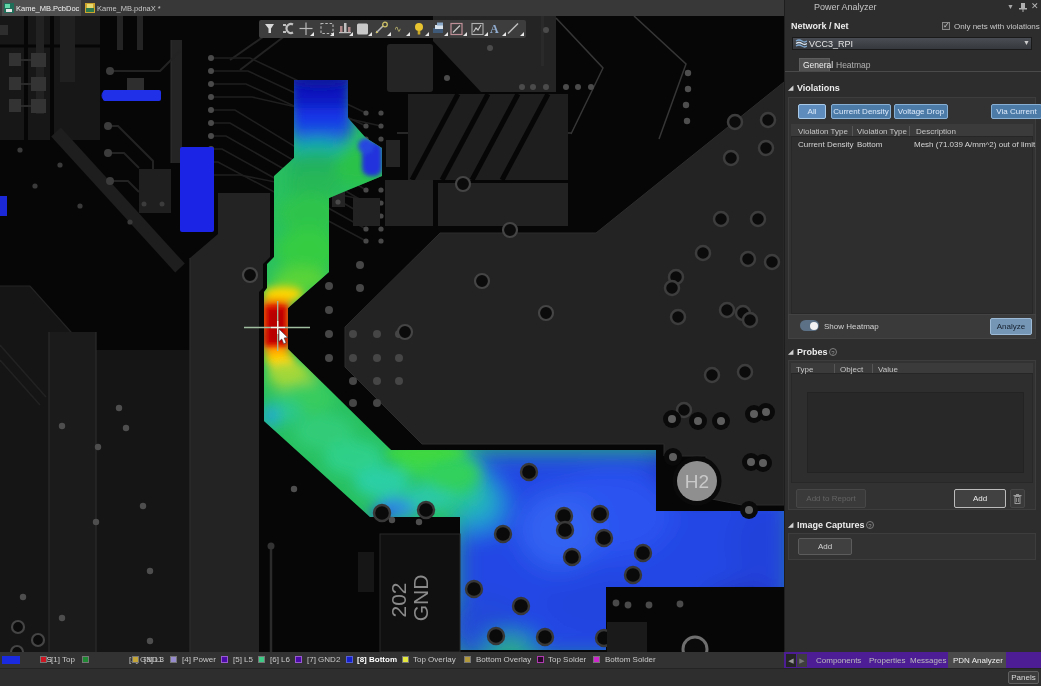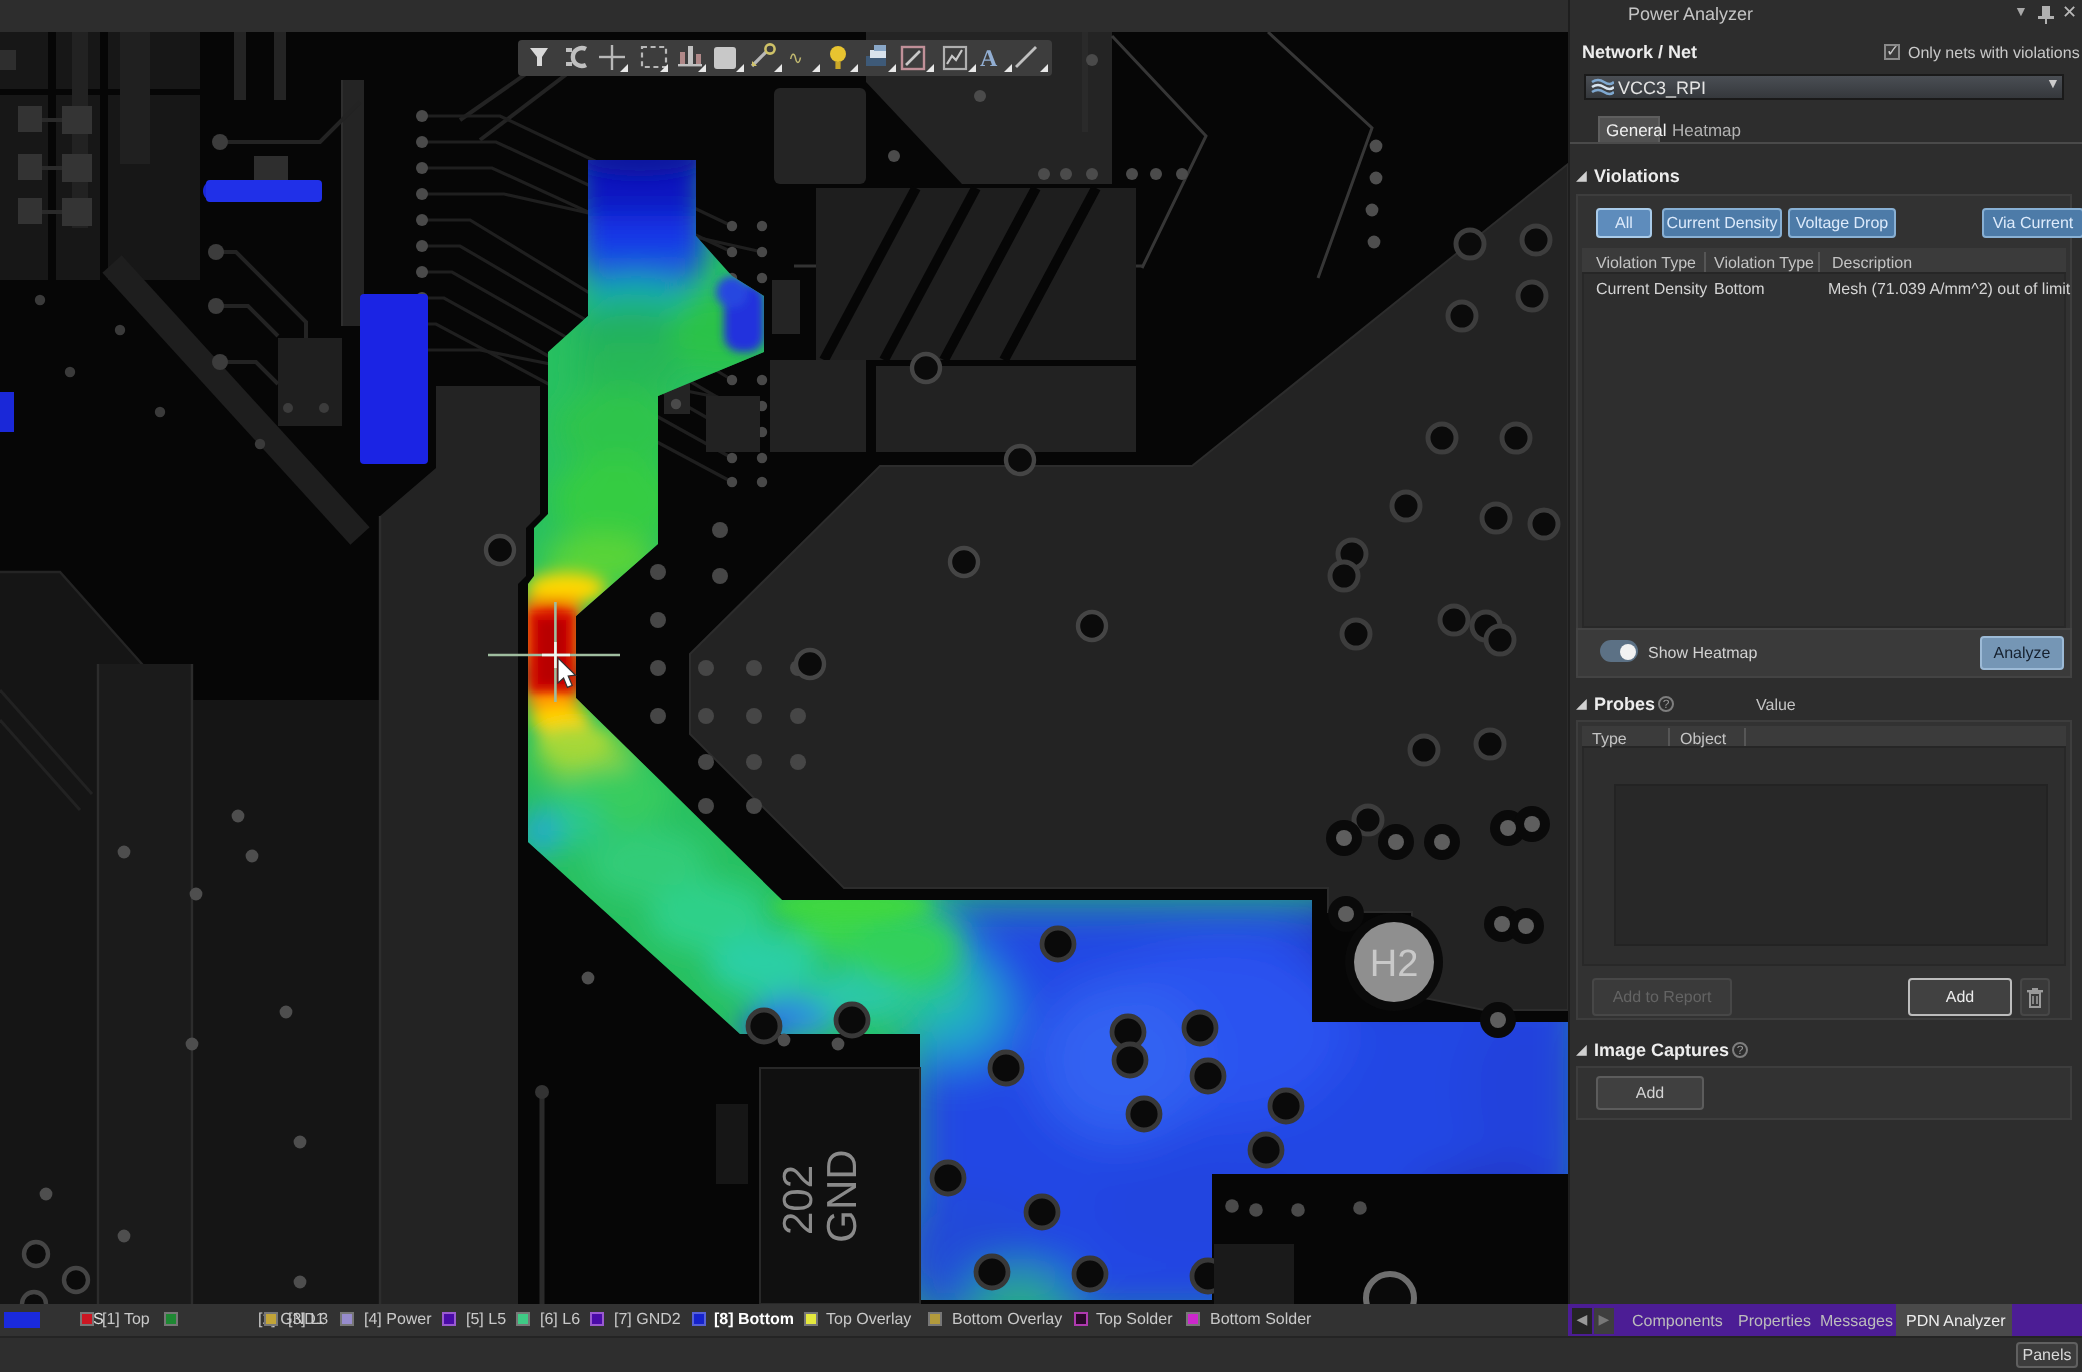--- a/index.html
+++ b/index.html
@@ -429,20 +429,35 @@
     <g id="cross">
       <line x1="244" y1="327.5" x2="310" y2="327.5" stroke="#9fbd9f" stroke-width="1.3"></line>
       <line x1="277.7" y1="301" x2="277.7" y2="351" stroke="#9fbd9f" stroke-width="1.3"></line>
       <line x1="271" y1="327.5" x2="285" y2="327.5" stroke="#eef5ee" stroke-width="1.3"></line>
       <line x1="277.7" y1="321" x2="277.7" y2="334" stroke="#eef5ee" stroke-width="1.3"></line>
       <path d="M279,329 l0,12.5 l2.8,-2.5 l1.9,4.7 l2.4,-1 l-2,-4.7 l3.7,-0.4 z" fill="#ffffff" stroke="#333" stroke-width="0.6"></path>
     </g>
   </svg>
   </div>
 
+  <div id="tabbar" class="abs">
+    <div id="tab1" class="abs"></div>
+    <svg class="tabicon" style="left:4px">
+        <rect x="0" y="0" width="10" height="10" fill="#1f6e5a"></rect>
+        <rect x="1" y="1" width="5" height="4" fill="#63d6a8"></rect>
+        <rect x="2" y="6" width="6" height="3" fill="#e8e8e8"></rect>
+      </svg>
+    <div class="lbl" style="position:absolute;left:16px;top:4px;font-size:7.5px;color:#f2f2f2;">Kame_MB.PcbDoc</div>
+    <svg class="tabicon" style="left:85px">
+        <rect x="0" y="0" width="10" height="10" fill="#caa42c"></rect>
+        <rect x="1" y="5" width="8" height="4" fill="#2f7a4a"></rect>
+        <rect x="2" y="1" width="6" height="4" fill="#e8d870"></rect>
+      </svg>
+    <div class="lbl" style="position:absolute;left:97px;top:4px;font-size:7.5px;color:#c6c6c6;">Kame_MB.pdnaX *</div>
+  </div>
 
   <div id="toolbar" class="abs">
     <svg width="267" height="18" style="position:absolute;left:0;top:0;">
 
       <path d="M6,4 L15,4 L12,8.5 L12,13 L9.5,13 L9.5,8.5 Z" fill="#d8d8d8"></path>
 
       <path d="M34,4.5 A4.5,4.5 0 1 0 34,12.5" stroke="#c0c0c0" stroke-width="2.2" fill="none"></path>
       <rect x="24" y="4" width="3" height="2" fill="#c0c0c0"></rect>
         <rect x="24" y="11" width="3" height="2" fill="#c0c0c0"></rect>
 
@@ -554,21 +569,21 @@
     <div class="abs" style="left:205px;top:318px;width:42px;height:17px;background:#7596b5;border:1px solid #9cbad6;border-radius:2px;color:#15202e;font-size:8px;text-align:center;line-height:15px;">Analyze</div>
 
     <div class="ptxt" style="left:3px;top:348px;color:#d0d0d0;font-size:7px;">◢</div>
     <div class="ptxt sechdr" style="left:12px;top:347px;">Probes</div>
     <div class="abs" style="left:44px;top:348px;width:8px;height:8px;border:1px solid #7e7e7e;border-radius:50%;color:#9a9a9a;font-size:6px;text-align:center;line-height:8px;">?</div>
     <div class="group" style="left:3px;top:360px;width:248px;height:150px;"></div>
     <div class="abs" style="left:6px;top:363px;width:242px;height:120px;background:#2e2e2e;border:1px solid #282828;"></div>
     <div class="thead" style="left:6px;top:363px;width:242px;height:11px;border-bottom:1px solid #262626;"></div>
     <div class="ptxt" style="left:11px;top:365px;color:#c4c4c4;">Type</div>
     <div class="ptxt" style="left:55px;top:365px;color:#c4c4c4;">Object</div>
-    <div class="ptxt" style="left:93px;top:348px;color:#c4c4c4;">Value</div>
+    <div class="ptxt" style="left:93px;top:365px;color:#c4c4c4;">Value</div>
     <div class="abs" style="left:49px;top:364px;width:1px;height:9px;background:#565656;"></div>
     <div class="abs" style="left:87px;top:364px;width:1px;height:9px;background:#565656;"></div>
     <div class="abs" style="left:22px;top:392px;width:217px;height:81px;background:#282828;border:1px solid #232323;"></div>
     <div class="abs" style="left:11px;top:489px;width:70px;height:19px;background:#3a3a3a;border:1px solid #474747;border-radius:2px;color:#646464;font-size:8px;text-align:center;line-height:17px;">Add to Report</div>
     <div class="abs" style="left:169px;top:489px;width:52px;height:19px;background:#414141;border:1px solid #bcbcbc;border-radius:2px;color:#ececec;font-size:8px;text-align:center;line-height:17px;">Add</div>
     <div class="abs" style="left:225px;top:489px;width:15px;height:19px;background:#3a3a3a;border:1px solid #474747;border-radius:2px;"></div>
     <svg style="position:absolute;left:228px;top:494px;width:9px;height:10px;">
         <rect x="2" y="2.5" width="5" height="7" fill="none" stroke="#9a9a9a" stroke-width="1"></rect>
         <rect x="0.5" y="1" width="8" height="1.2" fill="#9a9a9a"></rect>
         <rect x="3" y="0" width="3" height="1" fill="#9a9a9a"></rect>

